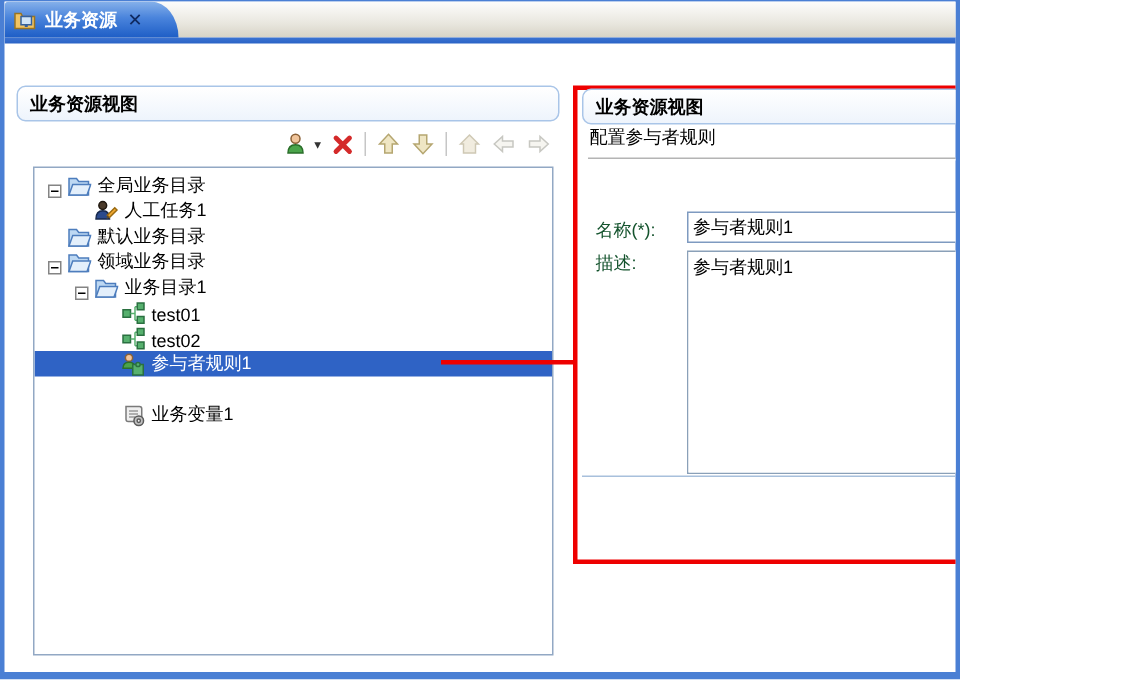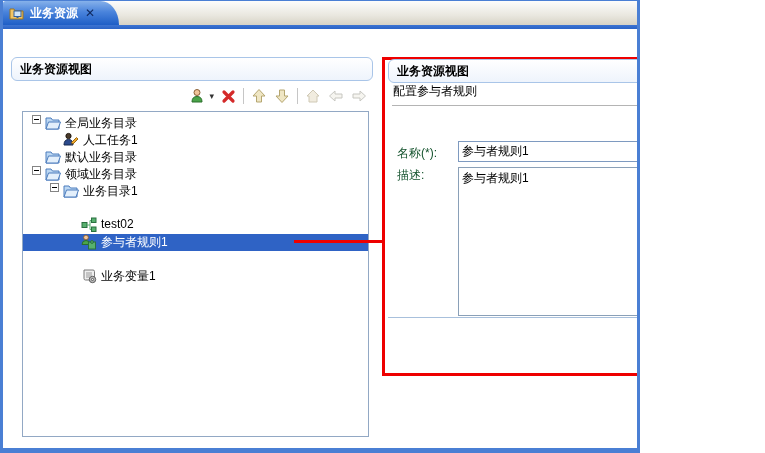--- a/index.html
+++ b/index.html
@@ -51,21 +51,21 @@
   
   .toolbar { position:absolute; left:8px; top:85px; width:356px; height:20px;
     display:flex; justify-content:flex-end; align-items:center; gap:7px; }
   .tbi { display:flex; align-items:center; cursor:pointer; }
   .tbsep { width:1px; height:16px; background:#c6c6c6; }
   .dim { opacity:.55; }
   
   .treebox { position:absolute; left:19px; top:110px; width:347px; height:326px;
     border:1px solid #92a8c4; background:#ffffff; overflow:hidden; }
   .trow { position:absolute; left:0; width:345px; height:17px;
-    display:flex; align-items:flex-start; font-size:12px; color:#000; cursor:default; white-space:nowrap; }
+    display:flex; align-items:flex-end; font-size:12px; color:#000; cursor:default; white-space:nowrap; }
   .trow.sel { background:#2f63c5; color:#ffffff; }
   .slot { width:18px; min-width:18px; display:flex; align-items:center; justify-content:center; }
   .expander { width:9px; height:9px; border:1px solid #848484; background:#ffffff;
     position:relative; }
   .expander::after { content:""; position:absolute; left:1px; right:1px; top:3px; height:1px; background:#000; }
   .ticon { width:16px; min-width:16px; height:16px; margin-right:4px; display:flex; align-items:center; }
   
   .ann-rect { position:absolute; left:379px; top:56px; width:378px; height:319px;
     border:3px solid #ee0000; pointer-events:none; }
   .ann-rect2 { position:absolute; left:638px; top:318px; width:118px; height:32px;
@@ -247,20 +247,32 @@
         </span>
       <span class="ticon">
         <svg width="16" height="14" viewBox="0 0 16 14">
             <path d="M1 2 h5 l1.5 2 H14 v9 H1z" fill="#bdd8f3" stroke="#4d7dbd"></path>
             <path d="M3.5 6 H15.5 L13 13 H1 Z" fill="#e3effb" stroke="#4d7dbd"></path>
           </svg>
       </span>
       <span>业务目录1</span>
     </div>
 
+    <div class="trow" style="top:88px; padding-left:40px">
+      <span class="slot"></span>
+      <span class="ticon">
+        <svg width="16" height="16" viewBox="0 0 16 16">
+            <rect x="1" y="5.5" width="5" height="5" fill="#57b06e" stroke="#2a7040"></rect>
+            <path d="M6 8 H9 M9 3.5 V12.5 M9 3.5 H10.5 M9 12.5 H10.5" stroke="#57b06e" fill="none"></path>
+            <rect x="10.5" y="1" width="4.5" height="4.5" fill="#57b06e" stroke="#2a7040"></rect>
+            <rect x="10.5" y="10" width="4.5" height="4.5" fill="#57b06e" stroke="#2a7040"></rect>
+          </svg>
+      </span>
+      <span>test01</span>
+    </div>
 
     <div class="trow" style="top:105px; padding-left:40px">
       <span class="slot"></span>
       <span class="ticon">
         <svg width="16" height="16" viewBox="0 0 16 16">
             <rect x="1" y="5.5" width="5" height="5" fill="#57b06e" stroke="#2a7040"></rect>
             <path d="M6 8 H9 M9 3.5 V12.5 M9 3.5 H10.5 M9 12.5 H10.5" stroke="#57b06e" fill="none"></path>
             <rect x="10.5" y="1" width="4.5" height="4.5" fill="#57b06e" stroke="#2a7040"></rect>
             <rect x="10.5" y="10" width="4.5" height="4.5" fill="#57b06e" stroke="#2a7040"></rect>
           </svg>

